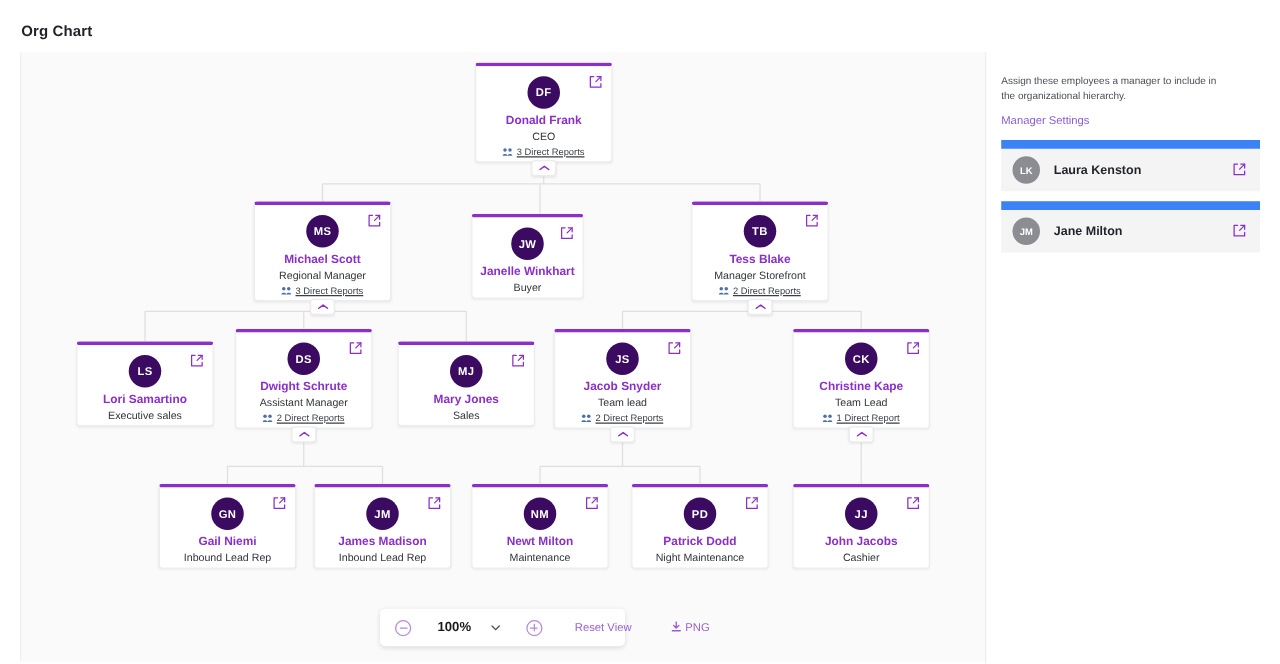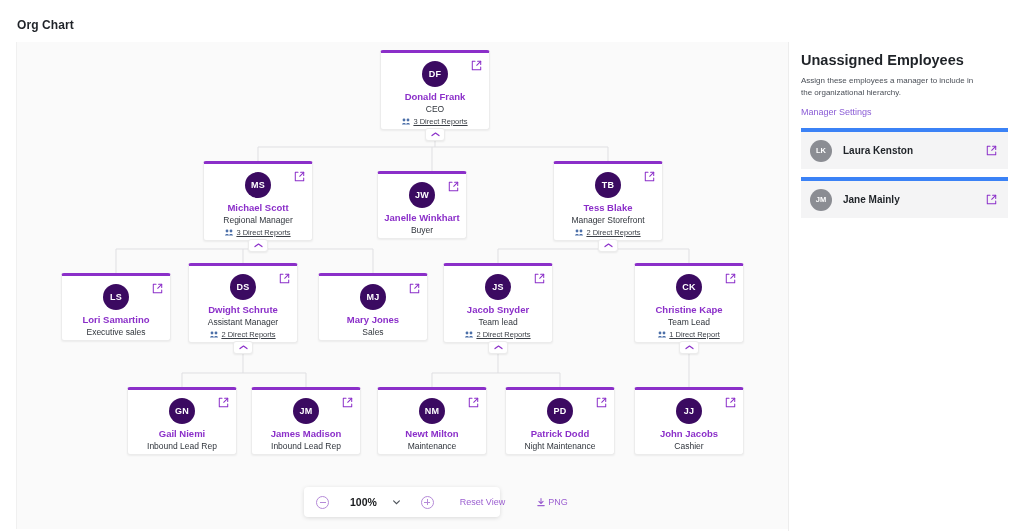--- a/index.html
+++ b/index.html
@@ -130,21 +130,21 @@
     max-width: 182px;
   }
   .sb-link {
     margin-top: 9px; font-size: 9px; color: #8b5cd6; cursor: pointer;
   }
   .sb-list { margin-top: 11px; }
   .sb-row {
     position: relative;
     height: 41px;
     background: #f4f4f5;
-    border-top: 4px solid #3b82f6;
+    border-top: 7px solid #3b82f6;
     display: flex; align-items: center;
     padding: 0 10px 0 9px;
     margin-bottom: 8px;
   }
   .sb-av {
     width: 22px; height: 22px; border-radius: 50%;
     background: #8b8d93; color: #ffffff;
     font-size: 7.5px; font-weight: bold;
     display: flex; align-items: center; justify-content: center;
     flex: none;
@@ -457,36 +457,35 @@
       <span>
         <svg width="8" height="9" viewBox="0 0 8 9">
             <path d="M4 0.6 V5.2 M1.9 3.4 L4 5.5 L6.1 3.4 M0.8 7.6 H7.2" fill="none" stroke="#9b5fd0" stroke-width="1.1" stroke-linecap="round" stroke-linejoin="round"></path>
           </svg>
       </span>
       <span class="tb-link">PNG</span>
     </div>
   </div>
 
   <div class="sidebar">
-    <div class="sb-title">Unassigned Employees</div>
     <div class="sb-sub">Assign these employees a manager to include in the organizational hierarchy.</div>
     <div class="sb-link">Manager Settings</div>
     <div class="sb-list" id="unassigned-list">
         <div class="sb-row">
           <div class="sb-av">LK</div>
           <div class="sb-nm">Laura Kenston</div>
           <div class="sb-ext"><svg width="11" height="11" viewBox="0 0 12 12">
               <path d="M4.4 1.4 H1.4 V10.6 H10.6 V7.6" fill="none" stroke="#8b2fc9" stroke-width="1.1" stroke-linecap="round" stroke-linejoin="round"></path>
               <path d="M7.2 1.4 H10.6 V4.8" fill="none" stroke="#8b2fc9" stroke-width="1.1" stroke-linecap="round" stroke-linejoin="round"></path>
               <path d="M10.6 1.4 L6.2 5.8" fill="none" stroke="#8b2fc9" stroke-width="1.1" stroke-linecap="round"></path>
             </svg></div>
         </div>
         <div class="sb-row">
           <div class="sb-av">JM</div>
-          <div class="sb-nm">Jane Mainly</div>
+          <div class="sb-nm">Jane Milton</div>
           <div class="sb-ext"><svg width="11" height="11" viewBox="0 0 12 12">
               <path d="M4.4 1.4 H1.4 V10.6 H10.6 V7.6" fill="none" stroke="#8b2fc9" stroke-width="1.1" stroke-linecap="round" stroke-linejoin="round"></path>
               <path d="M7.2 1.4 H10.6 V4.8" fill="none" stroke="#8b2fc9" stroke-width="1.1" stroke-linecap="round" stroke-linejoin="round"></path>
               <path d="M10.6 1.4 L6.2 5.8" fill="none" stroke="#8b2fc9" stroke-width="1.1" stroke-linecap="round"></path>
             </svg></div>
         </div>
       </div>
   </div>
 
 </div>

